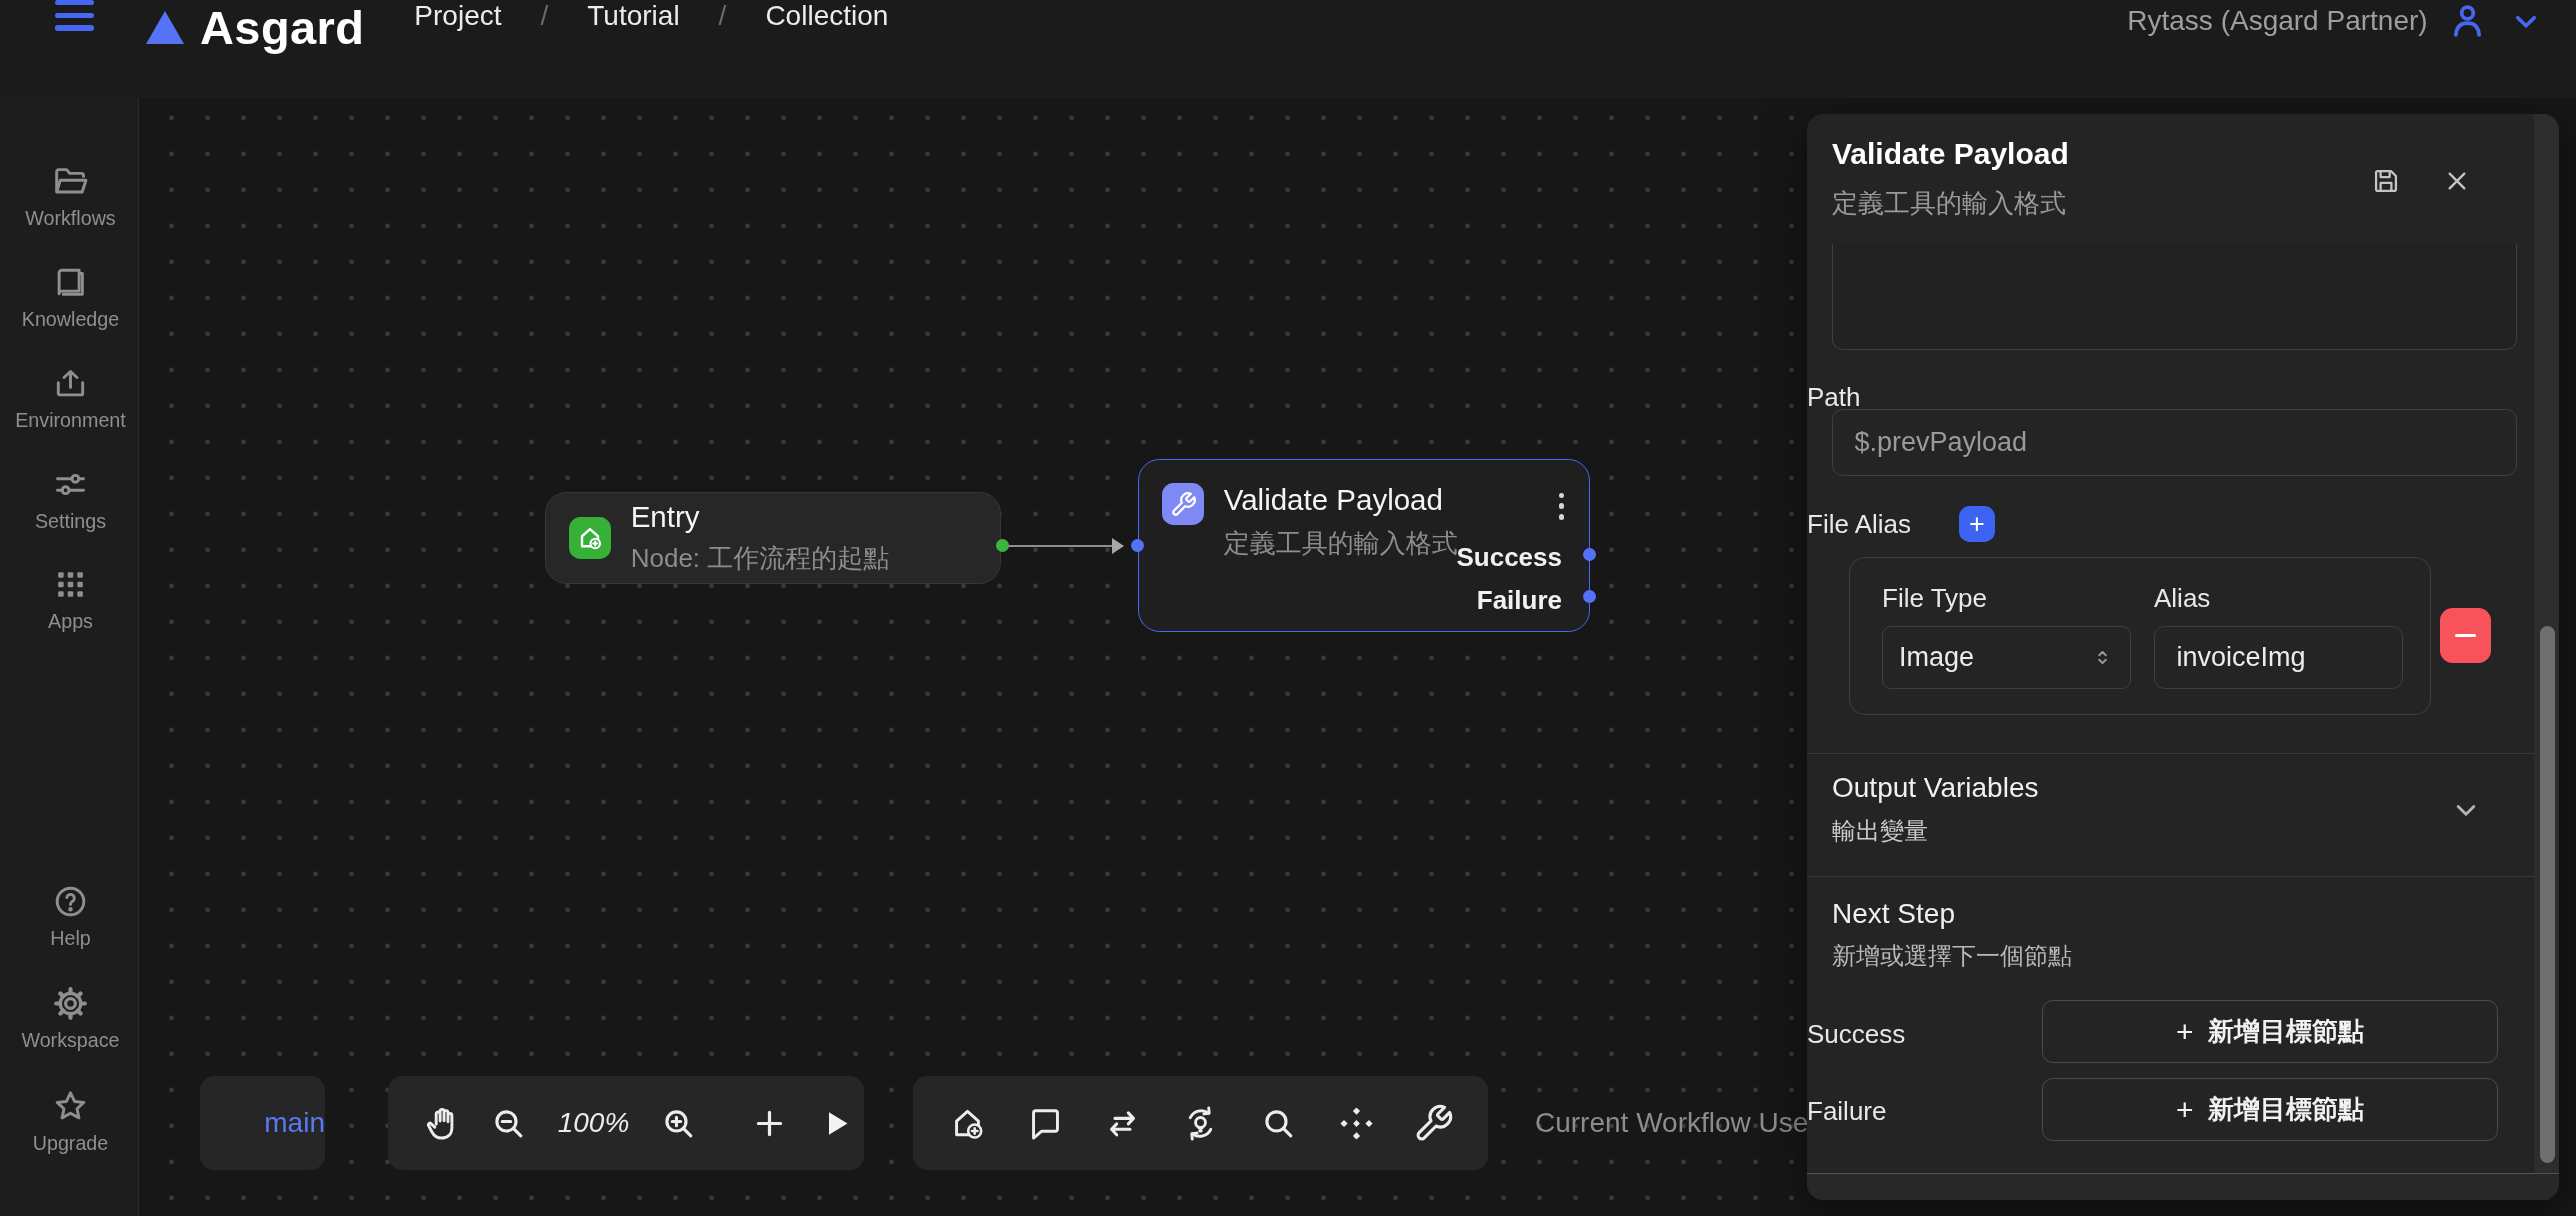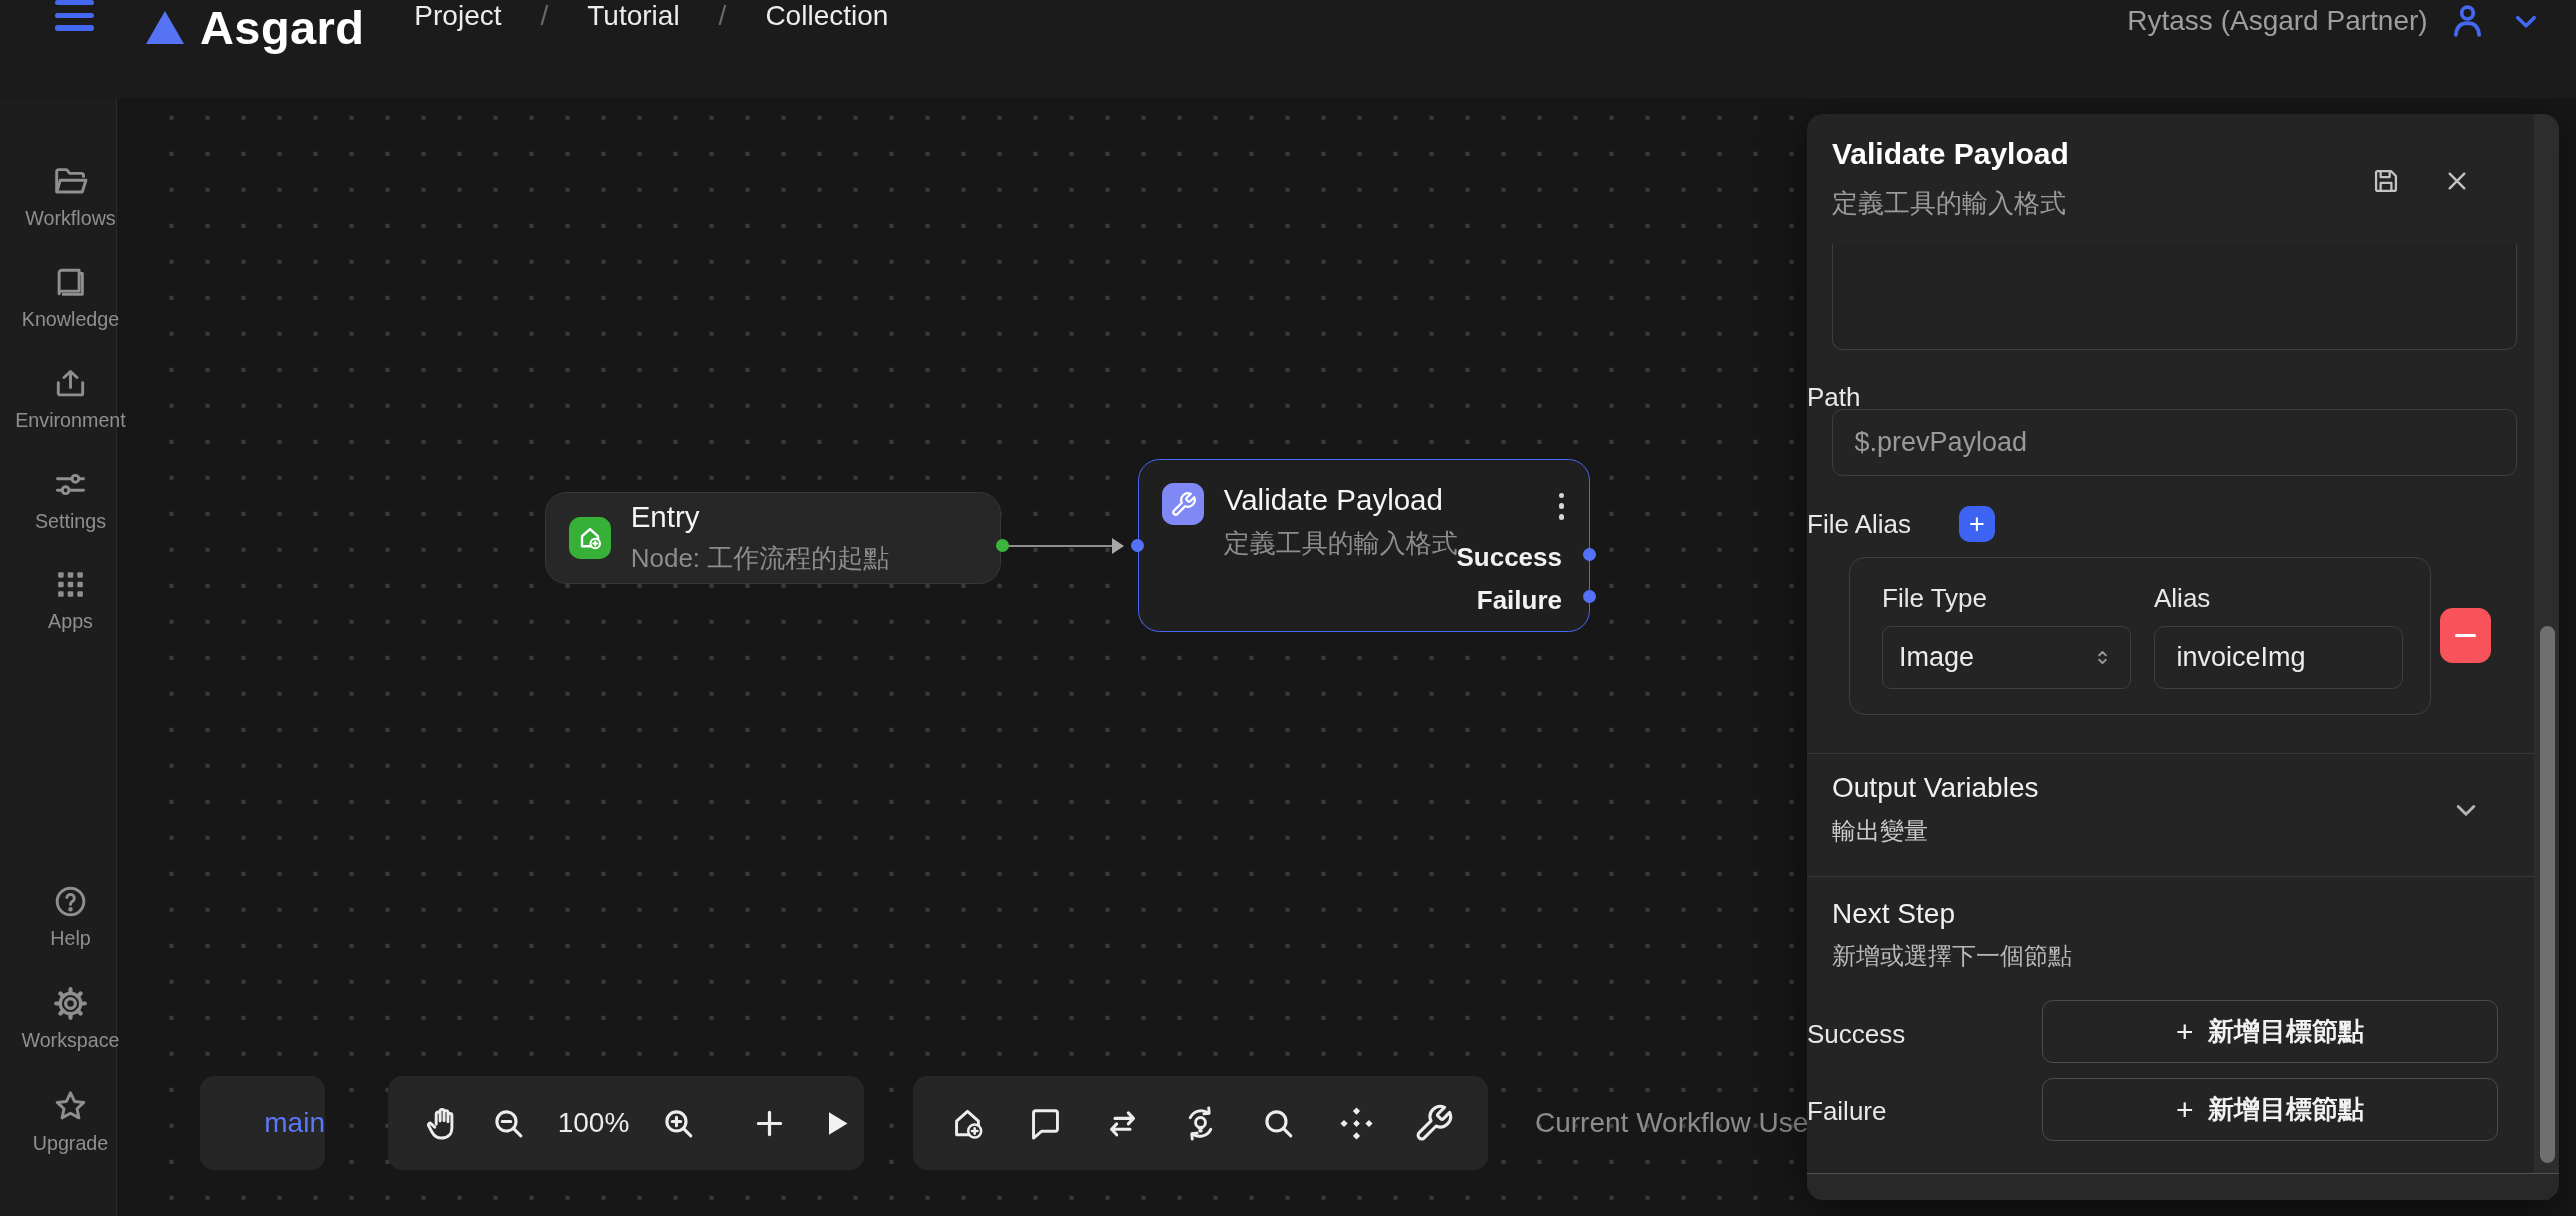--- a/index.html
+++ b/index.html
@@ -14,21 +14,21 @@
   .logo { display:flex; align-items:center; margin-left:52px; gap:16px; }
   .logo-tri { width:0; height:0; border-left:19px solid transparent;
     border-right:19px solid transparent; border-bottom:33px solid #5673f6; }
   .logo-text { font-size:47px; font-weight:700; color:#fff; letter-spacing:0.4px; }
   .crumbs { display:flex; align-items:center; margin-left:50px; gap:39px; font-size:28px; color:#ececec; }
   .crumb-sep { color:#6a6a6a; }
   .top-right { margin-left:auto; margin-right:32px; display:flex; align-items:center; gap:19.7px; }
   .account-label { font-size:28px; color:#9e9e9e; }
 
   
-  #sidebar { position:absolute; left:0; top:98px; width:117px; height:1118px;
+  #sidebar { position:absolute; left:0; top:98px; width:139px; height:1118px;
     background:#1d1d1d; border-right:0.9px solid #2c2c2c; z-index:25;padding-left:20px; }
   .sb-item { position:absolute; left:0; width:141px; display:flex; flex-direction:column;
     align-items:center; gap:6.3px; cursor:pointer; }
   .sb-item .lbl { font-size:19.7px; color:#8f8f8f; }
   .sb-item svg { width:39px; height:39px; }
 
   
   #canvas { position:absolute; left:141px; top:98px; width:2435px; height:1118px;
     background-color:#171717; overflow:hidden;
     background-image:radial-gradient(circle, #3c3c3c 2.3px, transparent 2.5px);
@@ -57,21 +57,21 @@
   .dot.blue { background:#5472f8; }
   #edge-line { position:absolute; left:862px; top:447px; width:120px; height:1.8px; background:#8f8f8f; }
   #edge-arrow { position:absolute; left:971px; top:440px; width:0; height:0;
     border-top:8px solid transparent; border-bottom:8px solid transparent; border-left:12.5px solid #a8a8a8; }
 
   
   .bar { position:absolute; top:978px; height:94px; background:#262626; border-radius:14.3px;
     display:flex; align-items:center; }
   #branch-btn { left:59px; width:125px; justify-content:flex-end; cursor:pointer; }
   #branch-btn span { color:#5b78f6; font-size:28px; }
-  #zoombar { left:247px; width:476px; padding:0 34px; gap:25px; }
+  #zoombar { left:247px; width:476px; padding:0 34px; gap:25px;font-style:italic; }
   #nodebar { left:772px; width:575px; justify-content:space-evenly; }
   .tool { width:47px; height:47px; display:flex; align-items:center; justify-content:center; cursor:pointer; }
   .tool svg { width:41px; height:41px; }
   .zoom-label { font-size:28px; color:#ececec; min-width:79px; text-align:center; }
   .vdiv { width:0.9px; height:50px; background:#3d3d3d; }
   #wf-status { position:absolute; left:1394px; top:1009px; font-size:28px; color:#8c8c8c;
     white-space:nowrap; z-index:1; }
 
   
   #panel { position:absolute; left:1807px; top:114px; width:752px; height:1086px;

